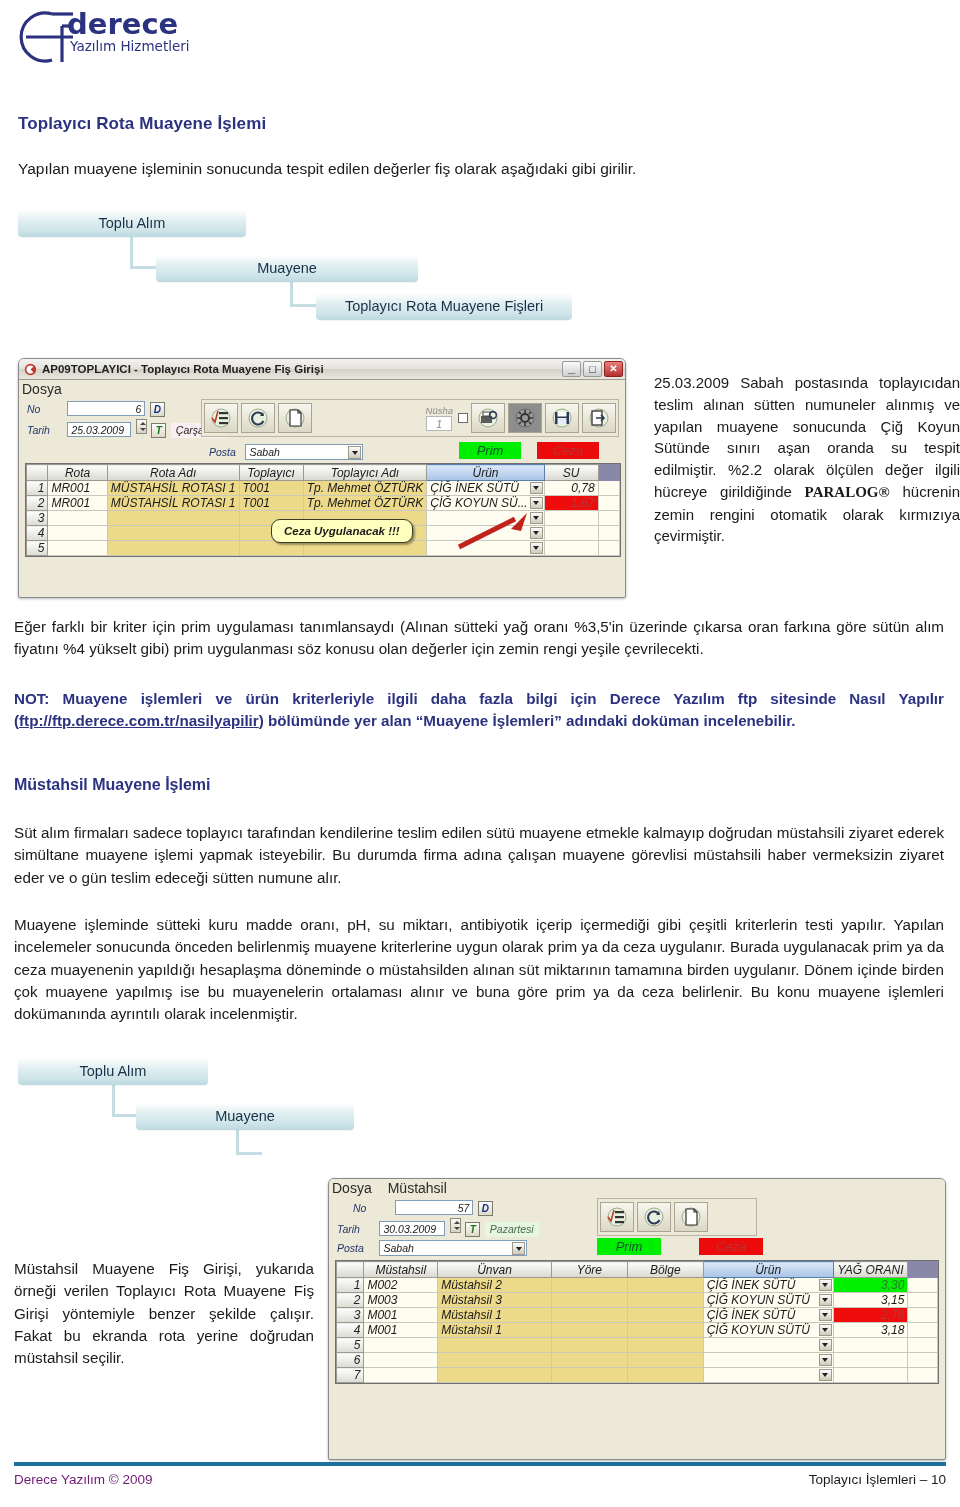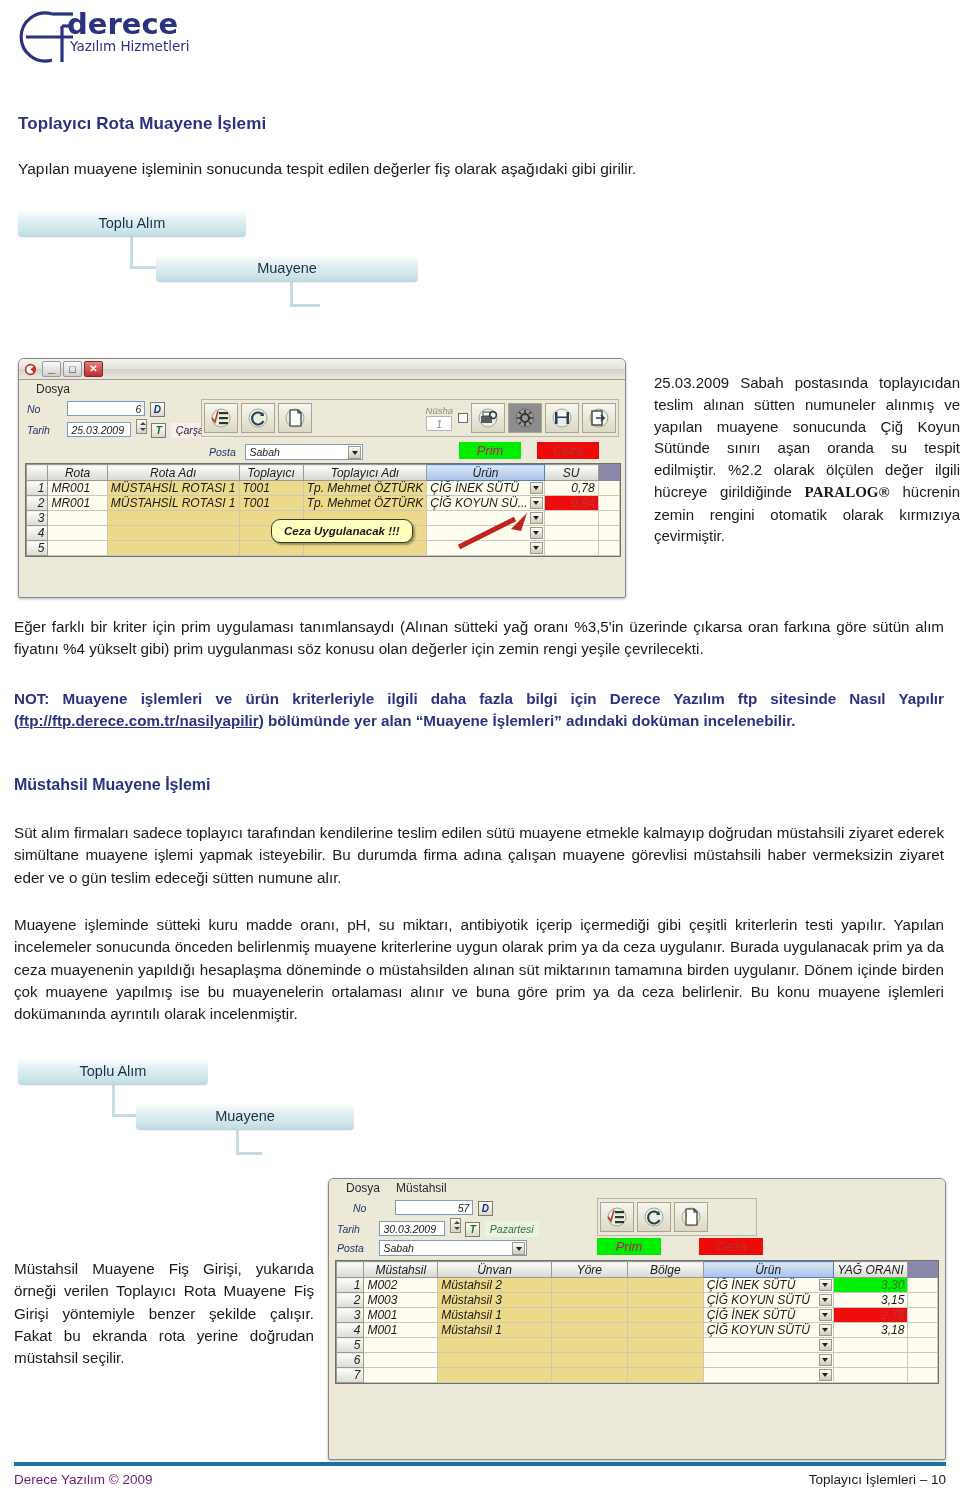--- a/index.html
+++ b/index.html
@@ -123,23 +123,23 @@
     border-color: #8d2422;
   }
   .winbtn .gx { position: absolute; inset: 0; display: flex; align-items: center; justify-content: center;
     font-size: 10px; color: #fff; font-weight: bold; line-height: 1; }
   .winbtn.min .gx { color: #333; align-items: flex-end; padding-bottom: 2px; font-size: 13px;}
   .winbtn.max .gx { color: #333; font-size: 11px; }
 
   .menubar {
     height: 17px;
     display: flex; align-items: center;
-    padding-left: 17px;
+    padding-left: 3px;
     gap: 16px;
-    font-size: 12px;
+    font-size: 14px;
     color: #2a2a2a;
     background: #ece9d8;
   }
 
   .form-area { position: relative; padding: 2px 6px 0 6px; font-style: italic; }
 
   .lbl { font-size: 10.5px; color: #22356b; }
   .tbox {
     background: #fff;
     border: 1px solid #7f9db9;
@@ -214,21 +214,21 @@
   }
 
   .chip {
     display: inline-block;
     font-size: 13px;
     font-weight: normal;
     text-align: center;
     line-height: 17px;
     height: 17px;
   }
-  .chip.prim { background: #00ef00; color: #be185d; }
+  .chip.prim { background: #00ef00; color: #14532d; }
   .chip.ceza { background: #ec0b0b; color: #b53333; }
 
   
   .grid { border: 1px solid #6f6f6f; background: #fff; width: 100%; }
   .grid table { border-collapse: collapse; width: 100%; font-size: 12px; }
   .grid th {
     background: linear-gradient(to bottom,#fdfdfd,#d8d8d0);
     border: 1px solid #9a9a93;
     font-weight: normal;
     color: #1b1b1b;
@@ -352,29 +352,31 @@
 </div>
 
 <div class="page-title">Toplayıcı Rota Muayene İşlemi</div>
 <div class="intro-line">Yapılan muayene işleminin sonucunda tespit edilen değerler fiş olarak aşağıdaki gibi girilir.</div>
 
 <div class="crumbs" id="crumbs1">
   <div class="crumb-conn k1"></div>
   <div class="crumb-conn k2"></div>
   <div class="crumb c1">Toplu Alım</div>
   <div class="crumb c2">Muayene</div>
+  <div class="crumb c3">Toplayıcı Rota Muayene Fişleri</div>
 </div>
 
 <div class="app-window" id="win-top" style="left:18px; top:358px; width:608px; height:240px;">
 
   <div class="titlebar">
     <svg class="app-icon" viewBox="0 0 16 16">
       <circle cx="8" cy="8" r="7" fill="#c0392b"></circle>
       <path d="M11.5 4.5 A5 5 0 1 0 11.5 11.5 L8 8 Z" fill="#ffffff"></path>
     </svg>
+    <span class="title-text">AP09TOPLAYICI - Toplayıcı Rota Muayene Fiş Girişi</span>
     <span class="winbtns">
       <span class="winbtn min">
           <span class="gx">_</span>
         </span>
       <span class="winbtn max">
           <span class="gx">□</span>
         </span>
       <span class="winbtn close">
           <span class="gx">✕</span>
         </span>
@@ -496,21 +498,21 @@
               <td class="num">0,78</td>
               <td class="grid-scroll-col"></td>
             </tr>
             <tr>
               <td class="rownum">2</td>
               <td class="">MR001</td>
               <td class="yellow">MÜSTAHSİL ROTASI 1</td>
               <td class="yellow">T001</td>
               <td class="yellow">Tp. Mehmet ÖZTÜRK</td>
               <td class="dd">ÇİĞ KOYUN SÜ...<span class="ddbtn"></span></td>
-              <td class="red">0,94</td>
+              <td class="red">1,67</td>
               <td class="grid-scroll-col"></td>
             </tr>
             <tr>
               <td class="rownum">3</td>
               <td class=""></td>
               <td class="yellow"></td>
               <td class="yellow"></td>
               <td class="yellow"></td>
               <td class="dd">
                 <span class="ddbtn"></span>

